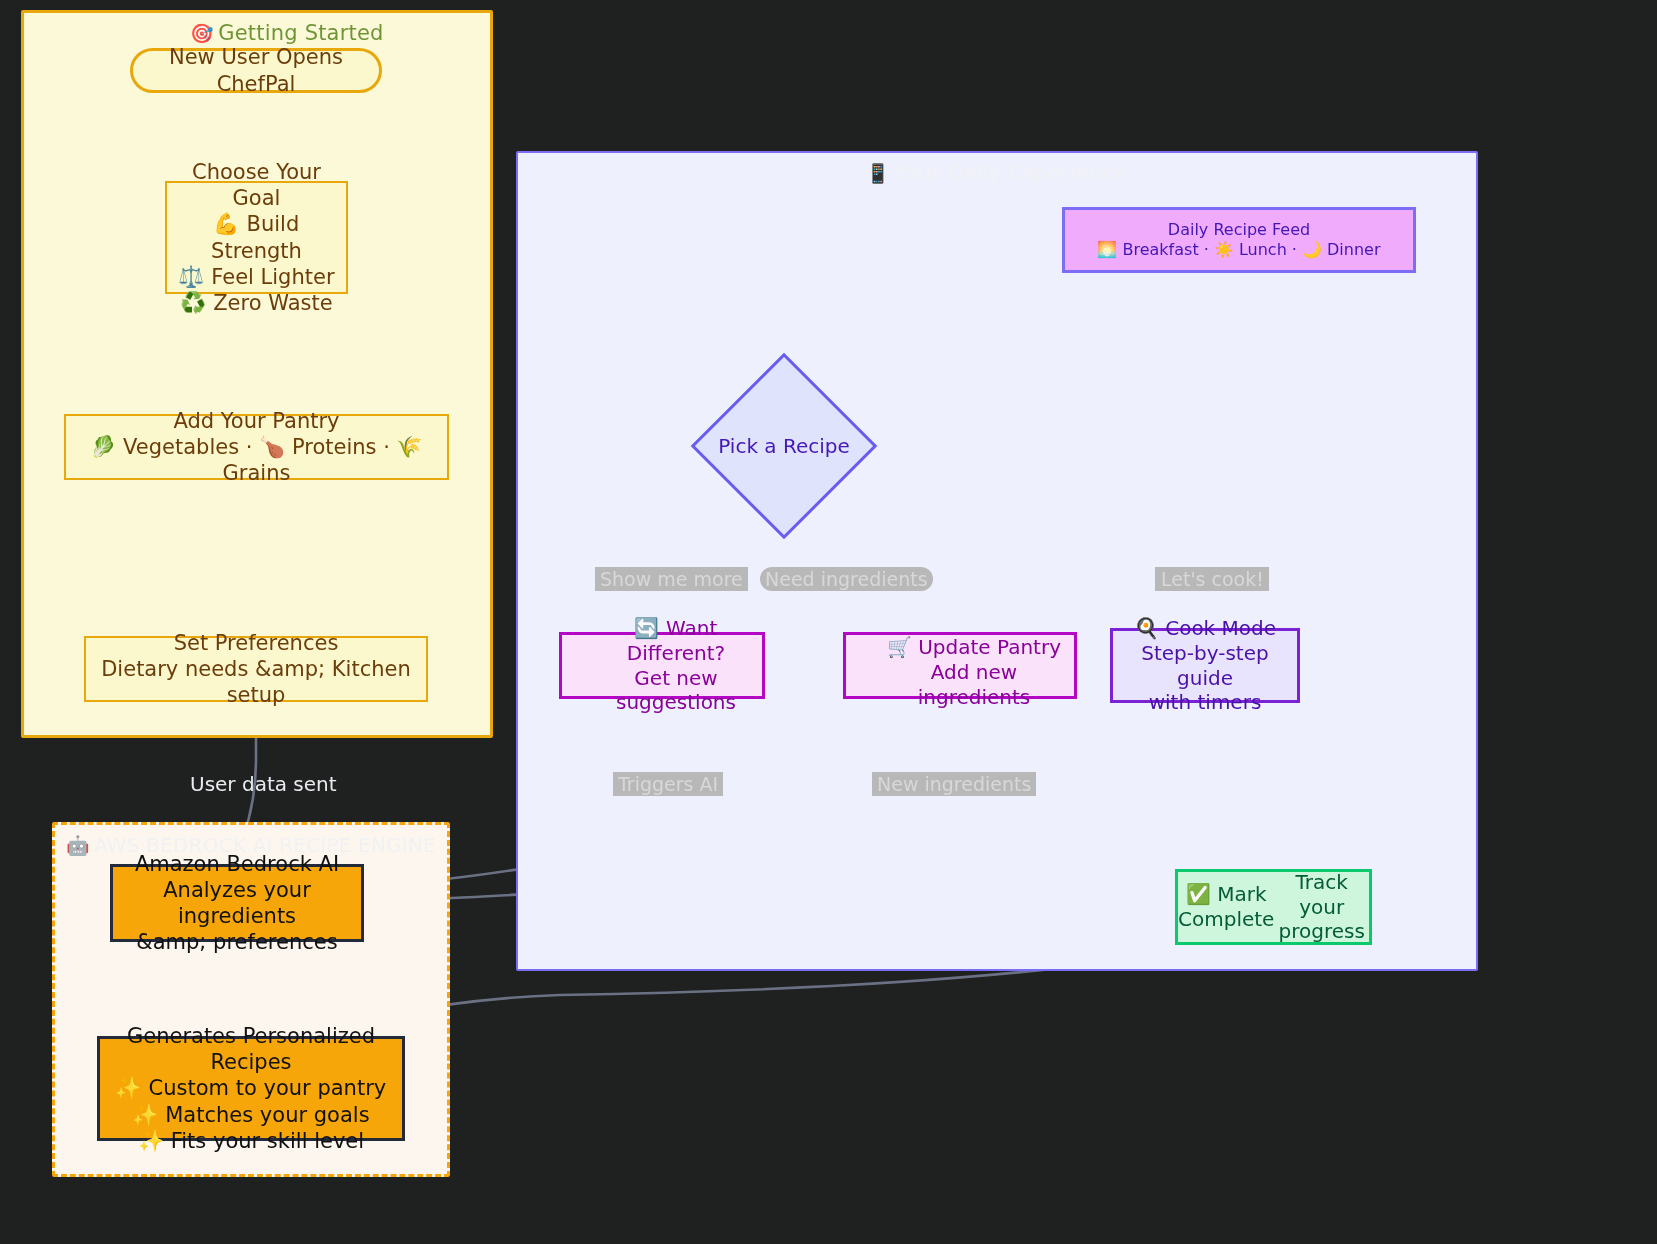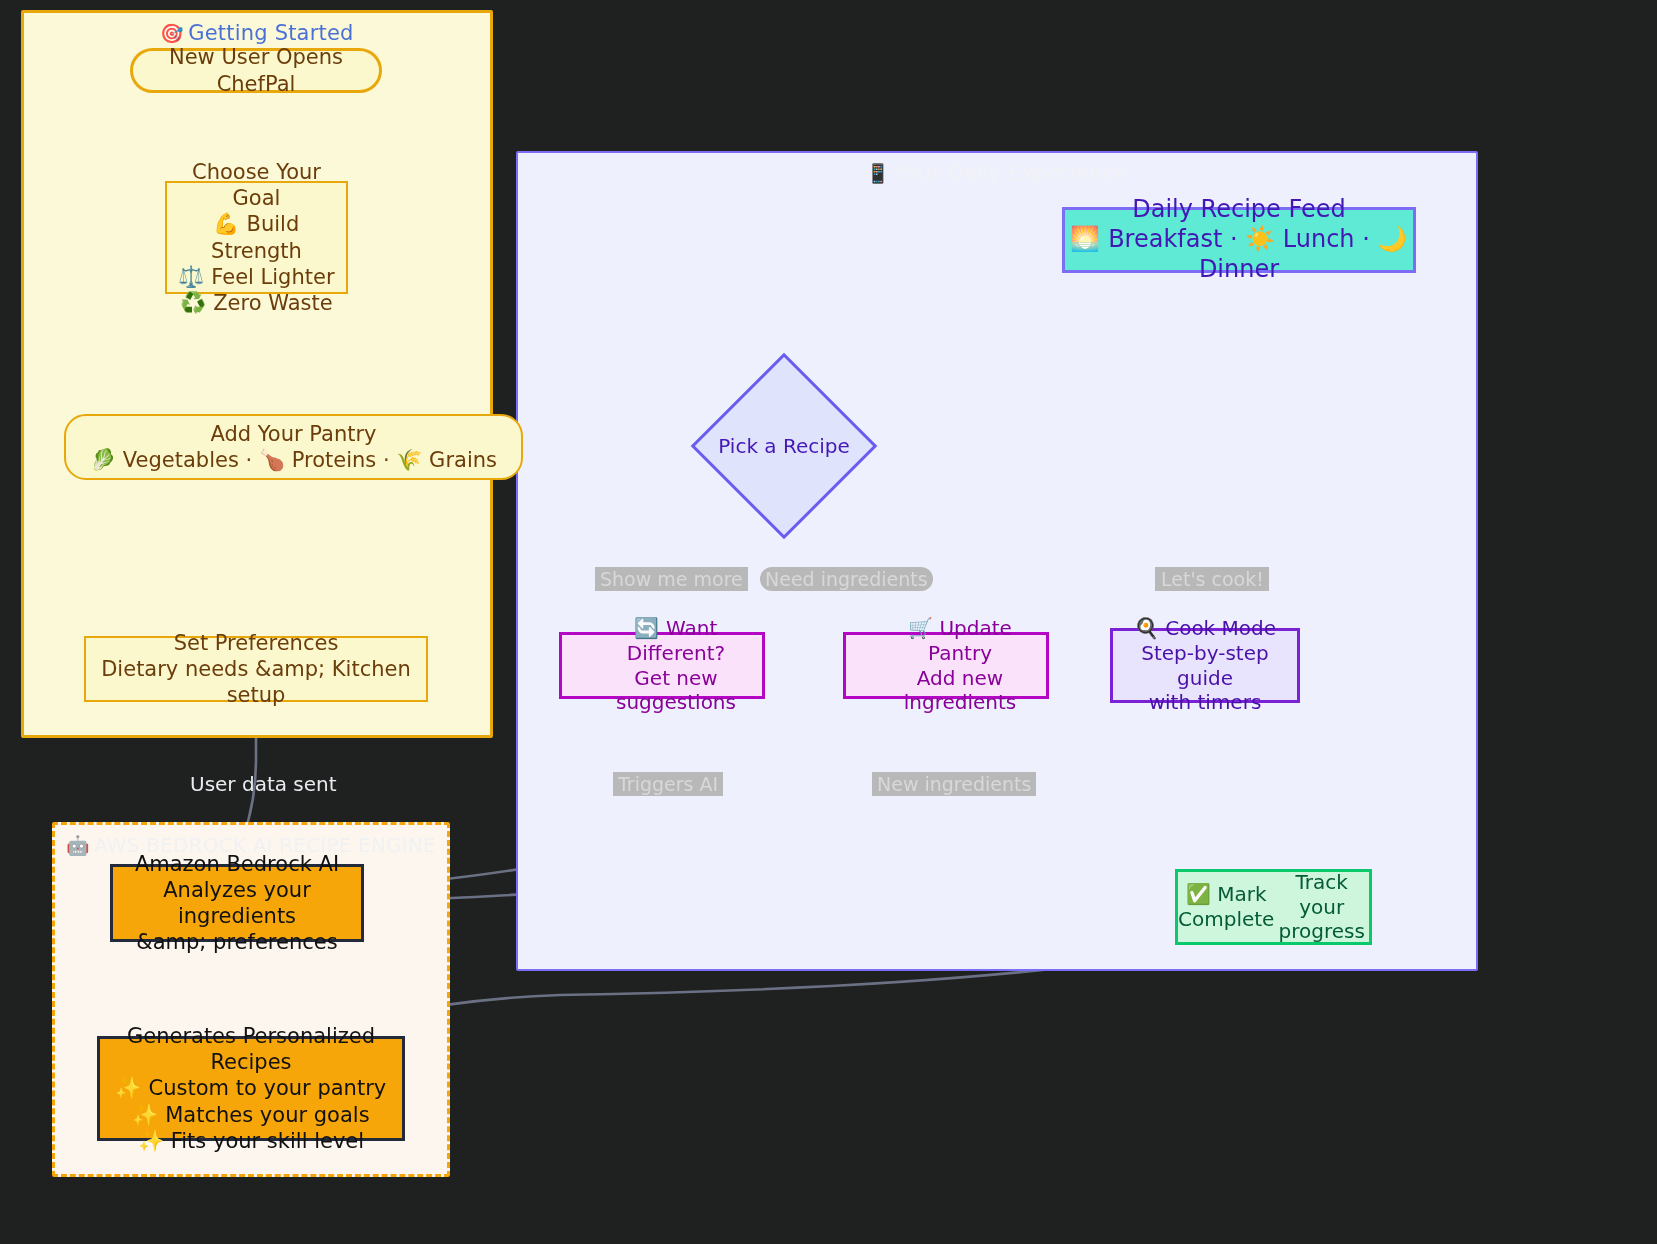--- a/index.html
+++ b/index.html
@@ -18,21 +18,21 @@
     position:absolute;top:8px;left:0;width:100%;
     text-align:center;font-size:21px;letter-spacing:.2px;
     color:#eceff4;opacity:.72;white-space:nowrap;
   }
   .sg-title .emo{font-size:19px;margin-right:4px;}
 
   #sg-getting-started{
     left:21px;top:10px;width:472px;height:728px;
     background:#fbf9d7;border:3px solid #e8a80c;border-radius:2px;
   }
-  #sg-getting-started .sg-title{color:#1d4ed8;opacity:.80;}
+  #sg-getting-started .sg-title{color:#4d7c0f;opacity:.80;margin-left:30px;}
 
   #sg-daily{
     left:516px;top:151px;width:962px;height:820px;
     background:#eef1fd;border:2px solid #7c6df6;border-radius:2px;
   }
   #sg-daily .sg-title{color:#f3f3f3;opacity:.80;}
 
   #sg-bedrock{
     left:52px;top:822px;width:398px;height:355px;
     background:#fdf6ef;border:3px dashed #f5a40a;border-radius:2px;
@@ -51,22 +51,22 @@
 
   
   .n-yellow{
     background:#fbf8cd;border:2px solid #e8a80c;
     color:#6b3d0a;font-size:21px;
   }
   .n-round{border-radius:26px;border-width:3px;}
 
   
   .n-feed{
-    background:#5eead4;border:3px solid #7c6df6;
-    color:#4317b4;font-size:24px;
+    background:#f0abfc;border:3px solid #7c6df6;
+    color:#4317b4;font-size:16px;
   }
 
   
   .diamond-wrap{position:absolute;}
   .diamond{
     width:100%;height:100%;
     background:#dfe3fb;border:3px solid #6b5cf0;
     transform:rotate(45deg);box-sizing:border-box;
   }
   .diamond-label{
@@ -178,21 +178,21 @@
     <span>Choose Your Goal</span>
     <span>💪 Build Strength</span>
     <span>⚖️ Feel Lighter</span>
     <span>♻️ Zero Waste</span>
   </div>
 
   <div class="node n-yellow n-round" style="left:130px;top:48px;width:252px;height:45px;">
     <span>New User Opens ChefPal</span>
   </div>
 
-  <div class="node n-yellow" style="left:64px;top:414px;width:459px;height:66px;flex-direction:column;border-radius:22px;">
+  <div class="node n-yellow" style="left:64px;top:414px;width:385px;height:66px;flex-direction:column;">
     <span>Add Your Pantry</span>
     <span>🥬 Vegetables · 🍗 Proteins · 🌾 Grains</span>
   </div>
 
   <div class="node n-yellow" style="left:84px;top:636px;width:344px;height:66px;flex-direction:column;">
     <span>Set Preferences</span>
     <span>Dietary needs &amp;amp; Kitchen setup</span>
   </div>
 
   <div class="node n-orange" style="left:110px;top:864px;width:254px;height:78px;flex-direction:column;">
@@ -216,21 +216,21 @@
   <div class="diamond-wrap" style="left:718px;top:380px;width:132px;height:132px;">
     <div class="diamond"></div>
     <div class="diamond-label">Pick a Recipe</div>
   </div>
 
   <div class="node n-magenta" style="left:559px;top:632px;width:206px;height:67px;flex-direction:column;">
     <span>🔄 Want Different?</span>
     <span>Get new suggestions</span>
   </div>
 
-  <div class="node n-magenta" style="left:843px;top:632px;width:206px;height:67px;flex-direction:column;">
+  <div class="node n-magenta" style="left:843px;top:632px;width:234px;height:67px;flex-direction:column;justify-content:space-between;">
     <span>🛒 Update Pantry</span>
     <span>Add new ingredients</span>
   </div>
 
   <div class="node n-violet" style="left:1110px;top:628px;width:190px;height:75px;flex-direction:column;">
     <span>🍳 Cook Mode</span>
     <span>Step-by-step guide</span>
     <span>with timers</span>
   </div>
 

